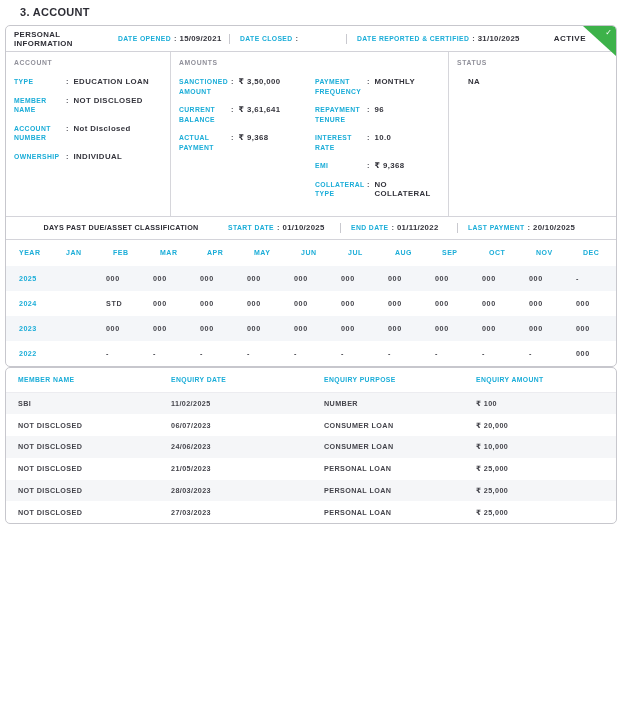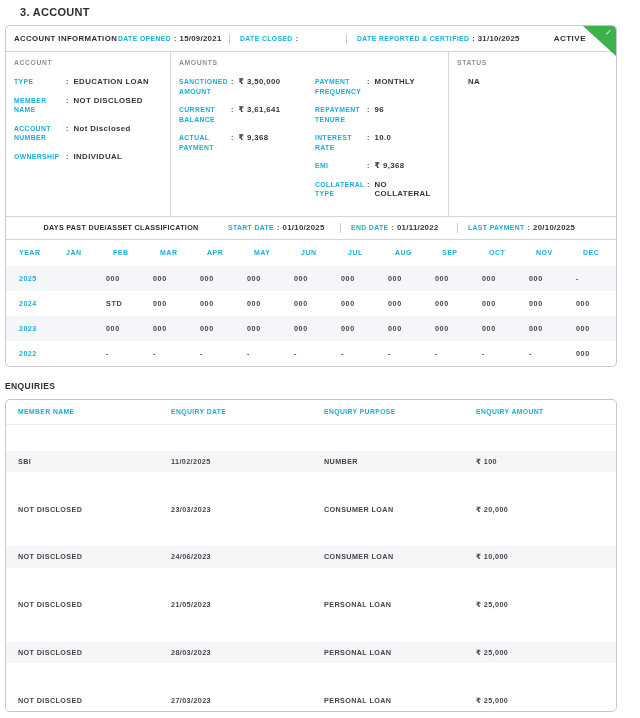--- a/index.html
+++ b/index.html
@@ -75,39 +75,39 @@
   .dpd-cells { display:contents; }
   .dpd-cell { font-size:7.2px; font-weight:700; color:#44444b; letter-spacing:.6px;padding-left:40px; }
 
   
   .enq-title { font-size:12.5px; font-weight:700; color:#2d2d35; letter-spacing:.3px; margin-top:26px; }
   .enq-sub { font-size:8.5px; font-weight:700; color:#2d2d35; letter-spacing:.4px; margin:14px 0 8px 0; }
   .enq-panel { width:612px; border:1px solid #c7c7cd; border-radius:5px; overflow:hidden; background:#fff; }
   .enq-thead, .enq-row { display:grid; grid-template-columns:153px 153px 152px 1fr; align-items:center; }
   .enq-thead { height:25px; border-bottom:1px solid #ececf0; }
   .enq-h { font-size:6.8px; font-weight:700; color:#1badd8; letter-spacing:.4px; padding-left:12px; }
-  .enq-row { height:21.8px;margin-top:26px; }
+  .enq-row { height:21.8px; }
   .enq-row.alt { background:#f5f6f8; }
   .enq-cells { display:contents; }
   .enq-cell { font-size:7.2px; font-weight:700; color:#44444b; letter-spacing:.4px; padding-left:12px; }
 </style>
 </head>
 <body>
 
 <div class="page">
 
   <div class="section-title">3. ACCOUNT</div>
 
   <div class="panel">
     <div class="ribbon">
       <span class="check">✓</span>
     </div>
 
     <div class="panel-hdr">
-      <span class="hdr-title">ACCOUNT INFORMATION</span>
+      <span class="hdr-title">PERSONAL INFORMATION</span>
       <span class="hfield hf1">
         <span class="hlabel">DATE OPENED</span>
         <span class="hcolon">:</span>
         <span class="hvalue">15/09/2021</span>
       </span>
       <span class="vdiv"></span>
       <span class="hfield hf2">
         <span class="hlabel">DATE CLOSED</span>
         <span class="hcolon">:</span>
         <span class="hvalue"></span>
@@ -386,21 +386,20 @@
               <span class="dpd-cell">-</span>
             
               <span class="dpd-cell alt">000</span>
             
               <span class="dpd-cell">000</span>
             </span>
         </div>
       </div>
   </div>
 
-  <div class="enq-sub">ENQUIRIES</div>
 
   <div class="enq-panel">
     <div class="enq-thead">
 
         <span class="enq-h alt">MEMBER NAME</span>
 
         <span class="enq-h">ENQUIRY DATE</span>
 
         <span class="enq-h alt">ENQUIRY PURPOSE</span>
 
@@ -421,21 +420,21 @@
               <span class="enq-cell">₹ 100</span>
             </span>
         </div>
 
         <div class="enq-row">
           <span class="enq-cells">
             
           
               <span class="enq-cell alt">NOT DISCLOSED</span>
             
-              <span class="enq-cell">23/03/2023</span>
+              <span class="enq-cell">06/07/2023</span>
             
               <span class="enq-cell alt">CONSUMER LOAN</span>
             
               <span class="enq-cell">₹ 20,000</span>
             </span>
         </div>
 
         <div class="enq-row alt">
           <span class="enq-cells">
             

